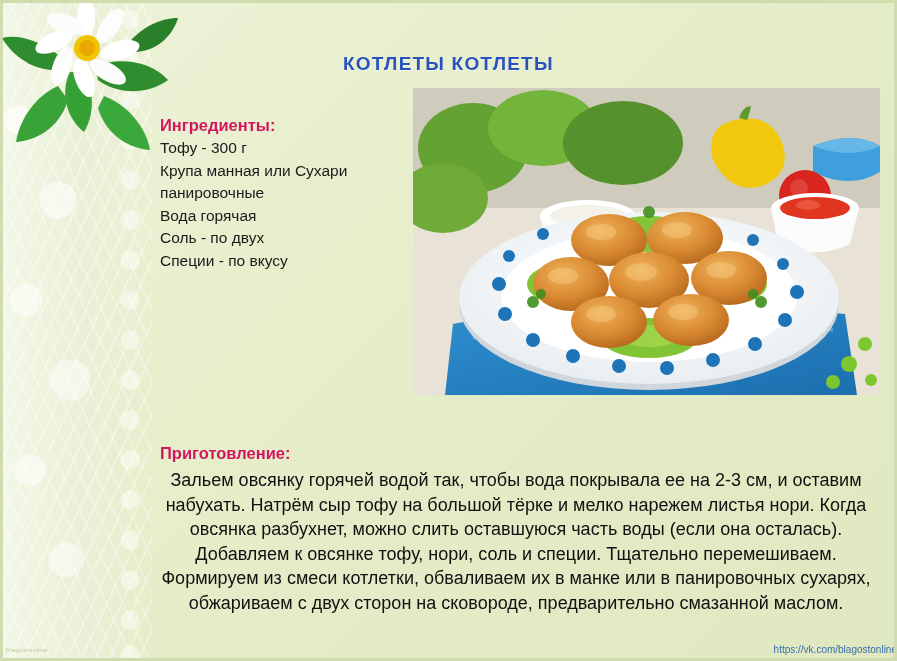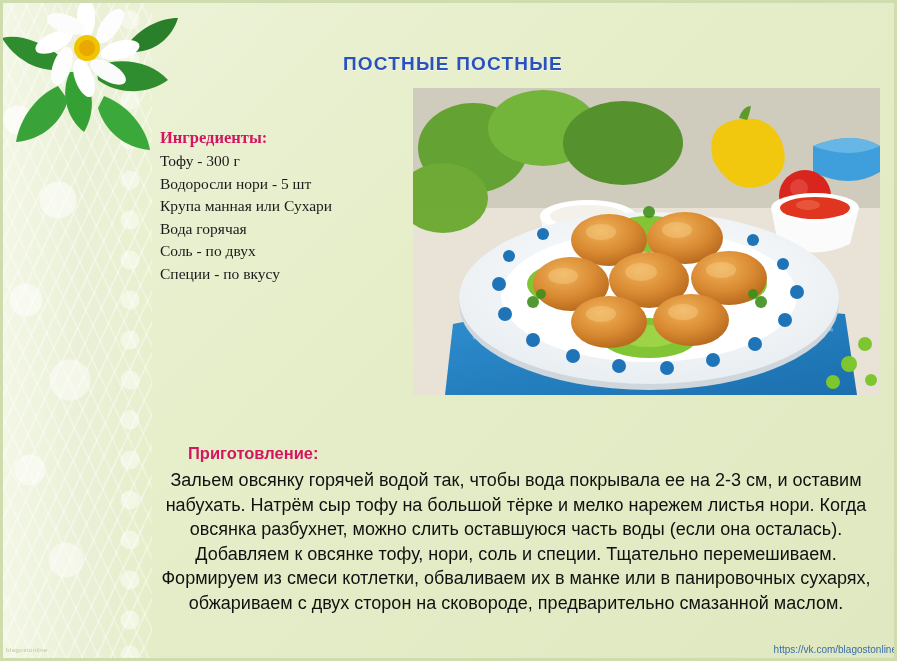--- a/index.html
+++ b/index.html
@@ -105,23 +105,22 @@
     height: 307px;
     overflow: hidden;
     background: #7fae3c;
   }
   .photo svg { display: block; }
 
   
   .ingredients {
     position: absolute;
     left: 160px;
-    top: 128px;
+    top: 116px;
     width: 250px;
-    font-family: Liberation Serif, serif;
   }
   .ing-heading {
     color: #d3165f;
     font-weight: bold;
     font-size: 16.5px;
     margin-bottom: 2px;
   }
   .ing-line {
     color: #1b1b1b;
     font-size: 15.5px;
@@ -134,21 +133,20 @@
     position: absolute;
     left: 160px;
     top: 444px;
     width: 712px;
   }
   .prep-heading {
     color: #d3165f;
     font-weight: bold;
     font-size: 16.5px;
     margin-bottom: 5px;
-    margin-left: 28px;
   }
   .prep-text {
     color: #111111;
     font-size: 18px;
     line-height: 24.5px;
     text-align: center;
   }
 
   
   .footer-url {
@@ -195,21 +193,21 @@
         <ellipse cx="84" cy="78" rx="9" ry="20" fill="#ffffff" transform="rotate(160 84 78)"></ellipse>
         <ellipse cx="62" cy="66" rx="9" ry="20" fill="#fdfdfd" transform="rotate(200 62 66)"></ellipse>
         <ellipse cx="54" cy="42" rx="9" ry="20" fill="#ffffff" transform="rotate(245 54 42)"></ellipse>
         <ellipse cx="66" cy="24" rx="9" ry="20" fill="#fcfcfc" transform="rotate(290 66 24)"></ellipse>
         <circle cx="87" cy="48" r="13" fill="#f2c300"></circle>
         <circle cx="87" cy="48" r="8" fill="#e8a800"></circle>
       </g>
     </svg>
   </div>
 
-  <h1 class="title">ПОСТНЫЕ ПОСТНЫЕ</h1>
+  <h1 class="title">КОТЛЕТЫ КОТЛЕТЫ</h1>
 
   <div class="photo">
     <svg width="467" height="307" viewBox="0 0 467 307" xmlns="http://www.w3.org/2000/svg">
       <defs>
         <radialGradient id="plateG" cx="50%" cy="40%" r="60%">
           <stop offset="0%" stop-color="#ffffff"></stop>
           <stop offset="100%" stop-color="#e9eef2"></stop>
         </radialGradient>
         <linearGradient id="clothG" x1="0" y1="0" x2="1" y2="1">
           <stop offset="0%" stop-color="#2f8fd0"></stop>
@@ -326,22 +324,22 @@
         <circle cx="348" cy="214" r="6"></circle>
           <circle cx="340" cy="206" r="5"></circle>
         <circle cx="236" cy="124" r="6"></circle>
       </g>
     </svg>
   </div>
 
   <div class="ingredients">
     <div class="ing-heading">Ингредиенты:</div>
     <div class="ing-line">Тофу - 300 г</div>
-    <div class="ing-line">Водоросли нори - 5 шт</div>
     <div class="ing-line">Крупа манная или Сухари</div>
+    <div class="ing-line">панировочные</div>
     <div class="ing-line">Вода горячая</div>
     <div class="ing-line">Соль - по двух</div>
     <div class="ing-line">Специи - по вкусу</div>
   </div>
 
   <div class="preparation">
     <div class="prep-heading">Приготовление:</div>
     <div class="prep-text">Зальем овсянку горячей водой так, чтобы вода покрывала ее на 2-3 см, и оставим набухать. Натрём сыр тофу на большой тёрке и мелко нарежем листья нори. Когда овсянка разбухнет, можно слить оставшуюся часть воды (если она осталась). Добавляем к овсянке тофу, нори, соль и специи. Тщательно перемешиваем. Формируем из смеси котлетки, обваливаем их в манке или в панировочных сухарях, обжариваем с двух сторон на сковороде, предварительно смазанной маслом.</div>
   </div>
 

